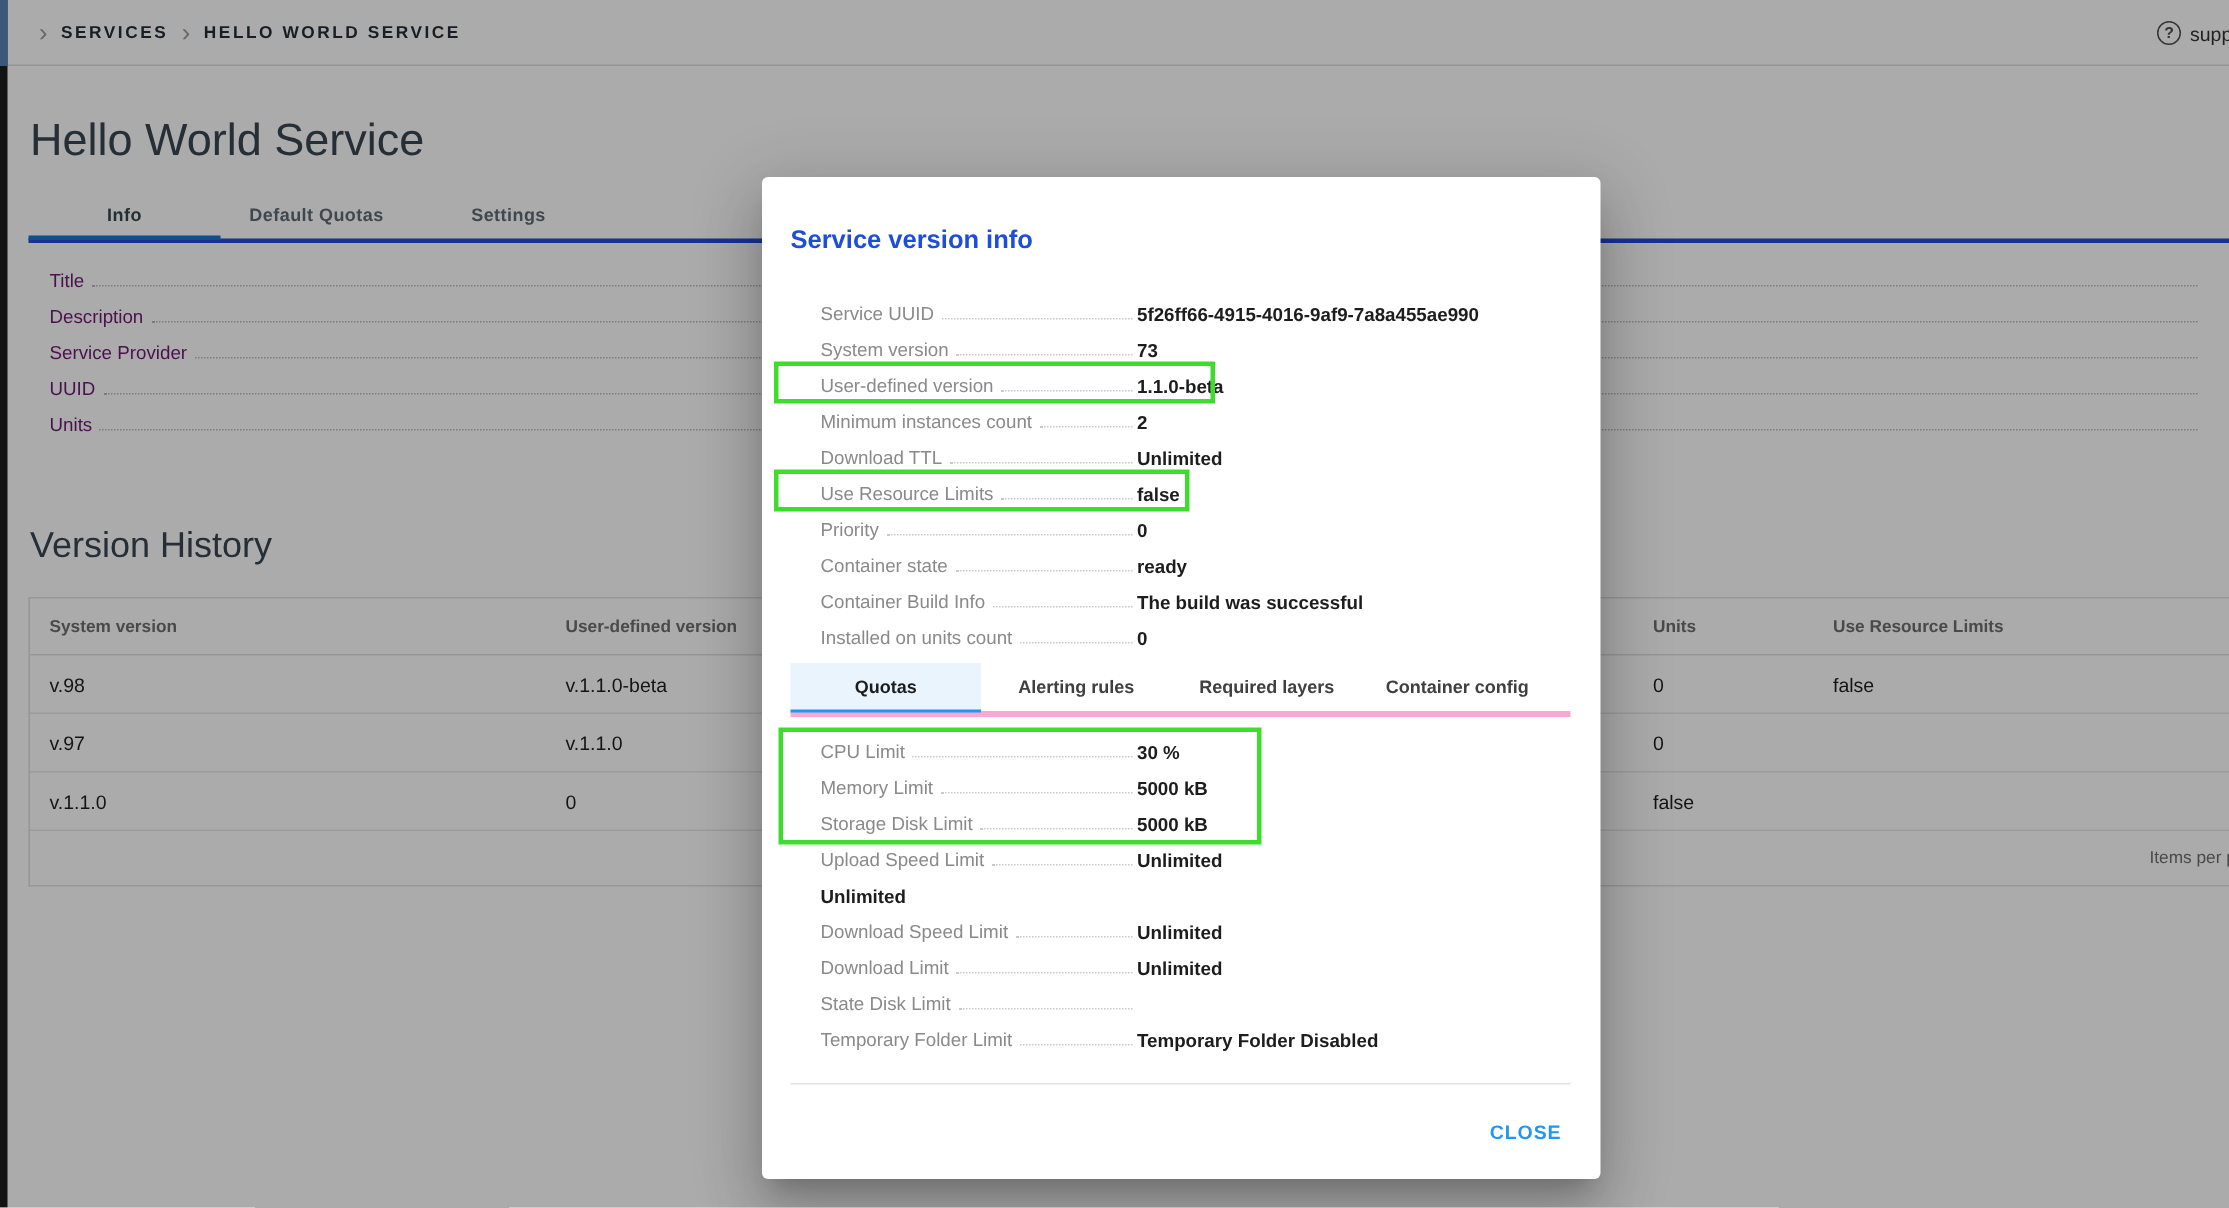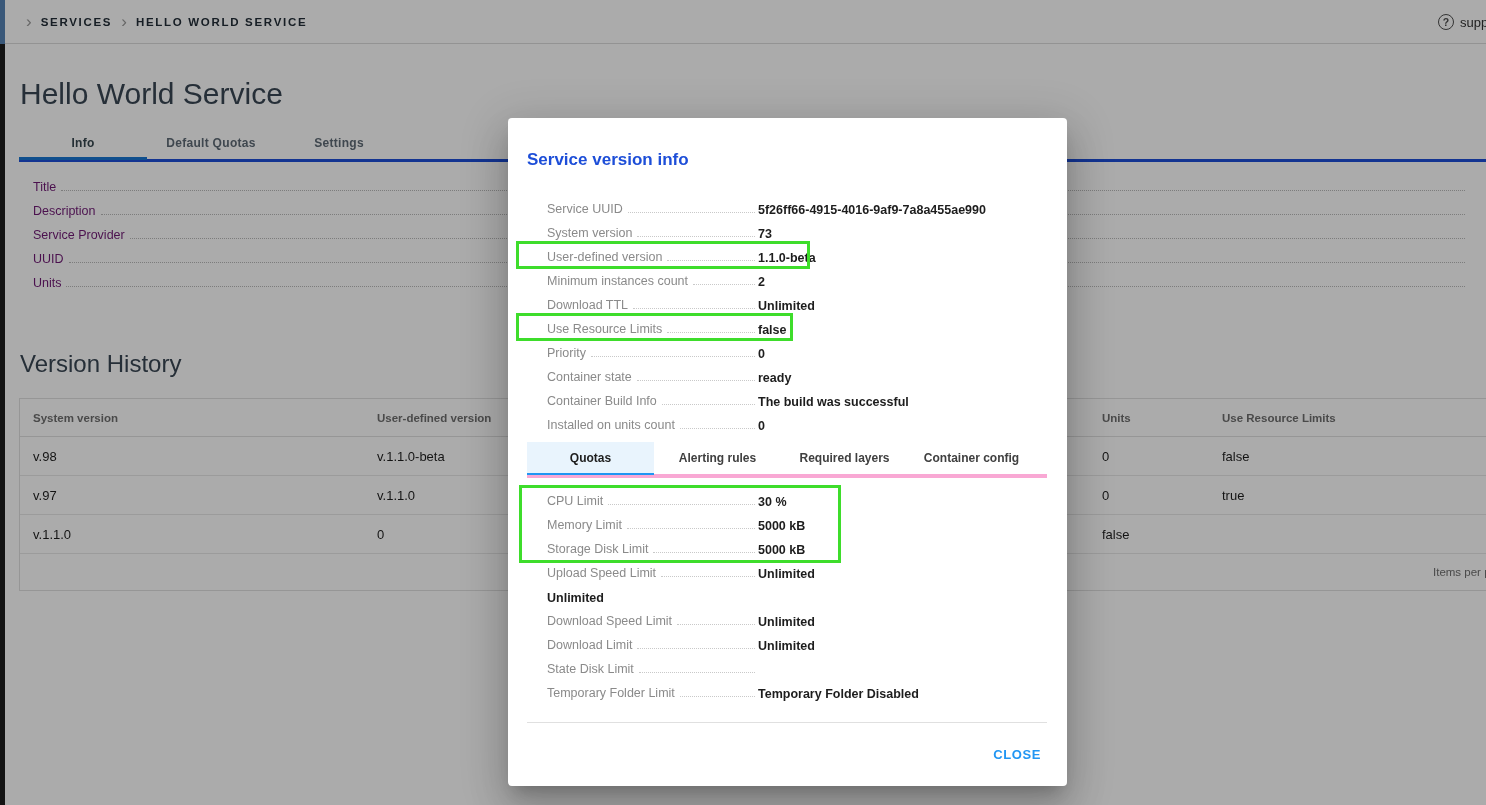--- a/index.html
+++ b/index.html
@@ -168,21 +168,20 @@
     <div class="vrow vbody">
       <div>v.98</div>
       <div>v.1.1.0-beta</div>
       <div>0</div>
       <div>false</div>
     </div>
     <div class="vrow vbody">
       <div>v.97</div>
       <div>v.1.1.0</div>
       <div>0</div>
-      <div>true</div>
     </div>
     <div class="vrow vbody">
       <div>v.1.1.0</div>
       <div>0</div>
       <div>false</div>
     </div>
     <div class="vfoot">
       <span class="ipp">Items per page</span>
     </div>
   </div>

